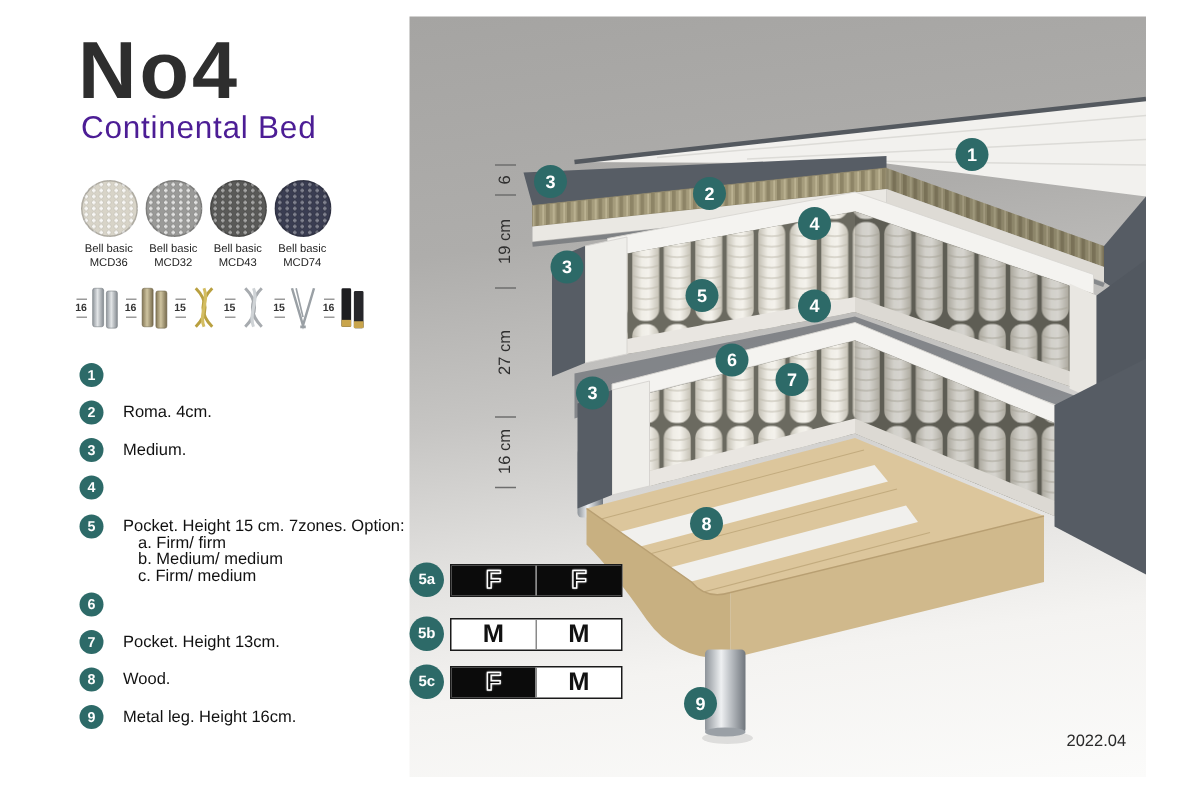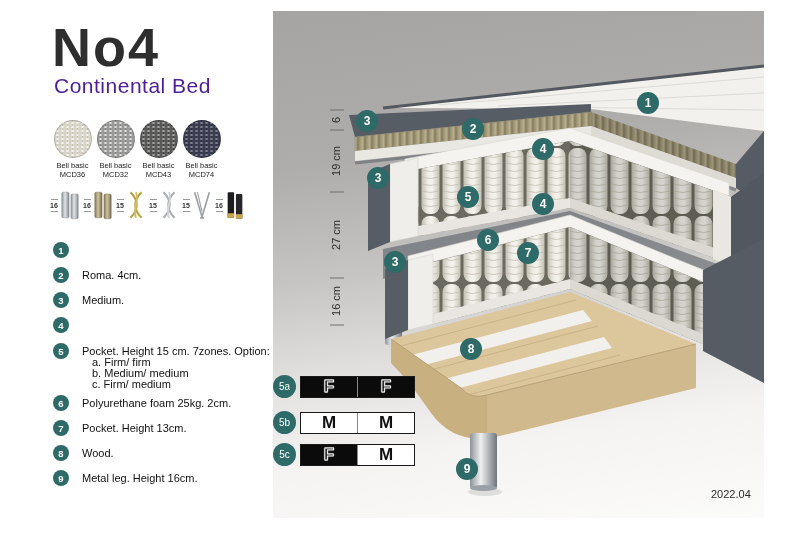--- a/index.html
+++ b/index.html
@@ -39,21 +39,21 @@
   .popt{position:absolute;left:92px;font-size:11px;color:#111;white-space:nowrap;}
 
   
   .panel{position:absolute;left:273px;top:11px;width:491px;height:507px;
          background:linear-gradient(172deg,#a5a4a2 0%,#aeadab 28%,#c6c5c3 48%,
                     #e2e1df 65%,#f4f3f1 80%,#fbfbfa 100%);}
   .panel svg{position:absolute;left:0;top:0;}
 
   .firm{position:absolute;display:flex;align-items:center;gap:4px;}
   .fbadge{width:23px;height:23px;border-radius:50%;background:#2d6a68;color:#fff;
-          font-size:10px;font-weight:normal;display:flex;align-items:center;justify-content:center;}
+          font-size:10px;font-weight:bold;display:flex;align-items:center;justify-content:center;}
   .fbar{display:flex;border:1px solid #1a1a1a;background:#fff;}
   .fcell{width:56px;height:20px;font-size:17px;font-weight:bold;line-height:20px;
          text-align:center;color:#111;}
   .fcell + .fcell{border-left:1px solid #8a8a8a;}
   .fcell.dark{background:#0b0b0b;color:#0b0b0b;
               -webkit-text-stroke:.9px #ffffff;
               text-shadow:0 0 1.5px #fff,0 0 1.5px #fff;}
   .version{position:absolute;left:438px;top:477px;font-size:11px;color:#2a2a2a;}
 
   .dim-text{font-size:11px;fill:#2e2e2e;font-family:"Liberation Sans",sans-serif;}
@@ -198,21 +198,20 @@
     </div>
   <div class="part" style="top:343px">
     <span class="pbadge">5</span>
     <span class="ptext">Pocket. Height 15 cm. 7zones. Option:</span>
     </div>
   <div class="popt" style="top:356px">a. Firm/ firm</div>
   <div class="popt" style="top:367px">b. Medium/ medium</div>
   <div class="popt" style="top:378px">c. Firm/ medium</div>
   <div class="part" style="top:395px">
     <span class="pbadge">6</span>
-    <span class="ptext">Polyurethane foam 25kg. 2cm.</span>
     </div>
   <div class="part" style="top:420px">
     <span class="pbadge">7</span>
     <span class="ptext">Pocket. Height 13cm.</span>
     </div>
   <div class="part" style="top:445px">
     <span class="pbadge">8</span>
     <span class="ptext">Wood.</span>
     </div>
   <div class="part" style="top:470px">

